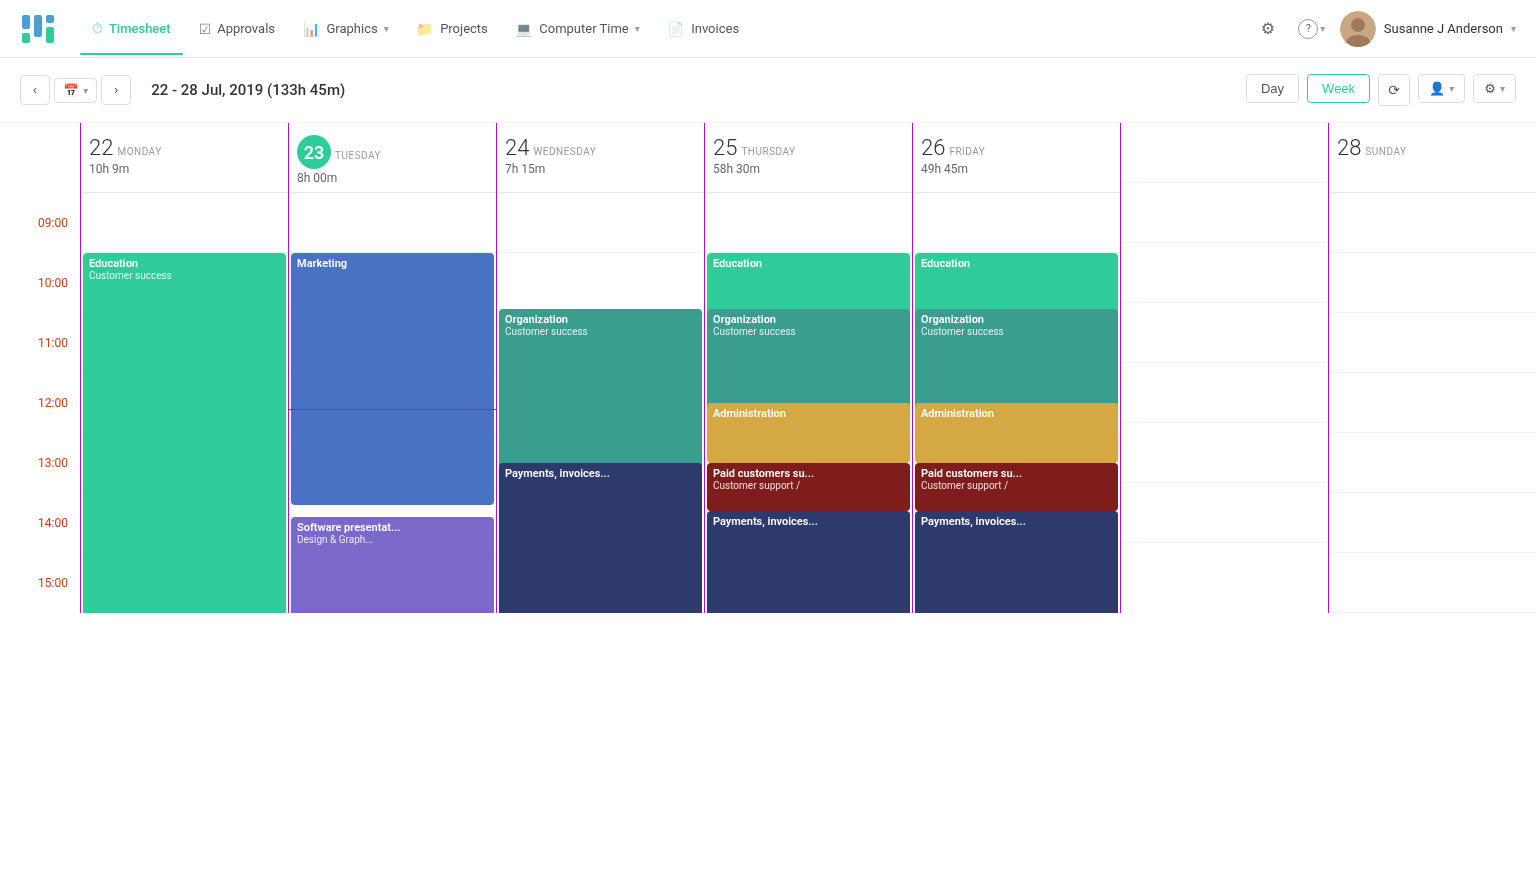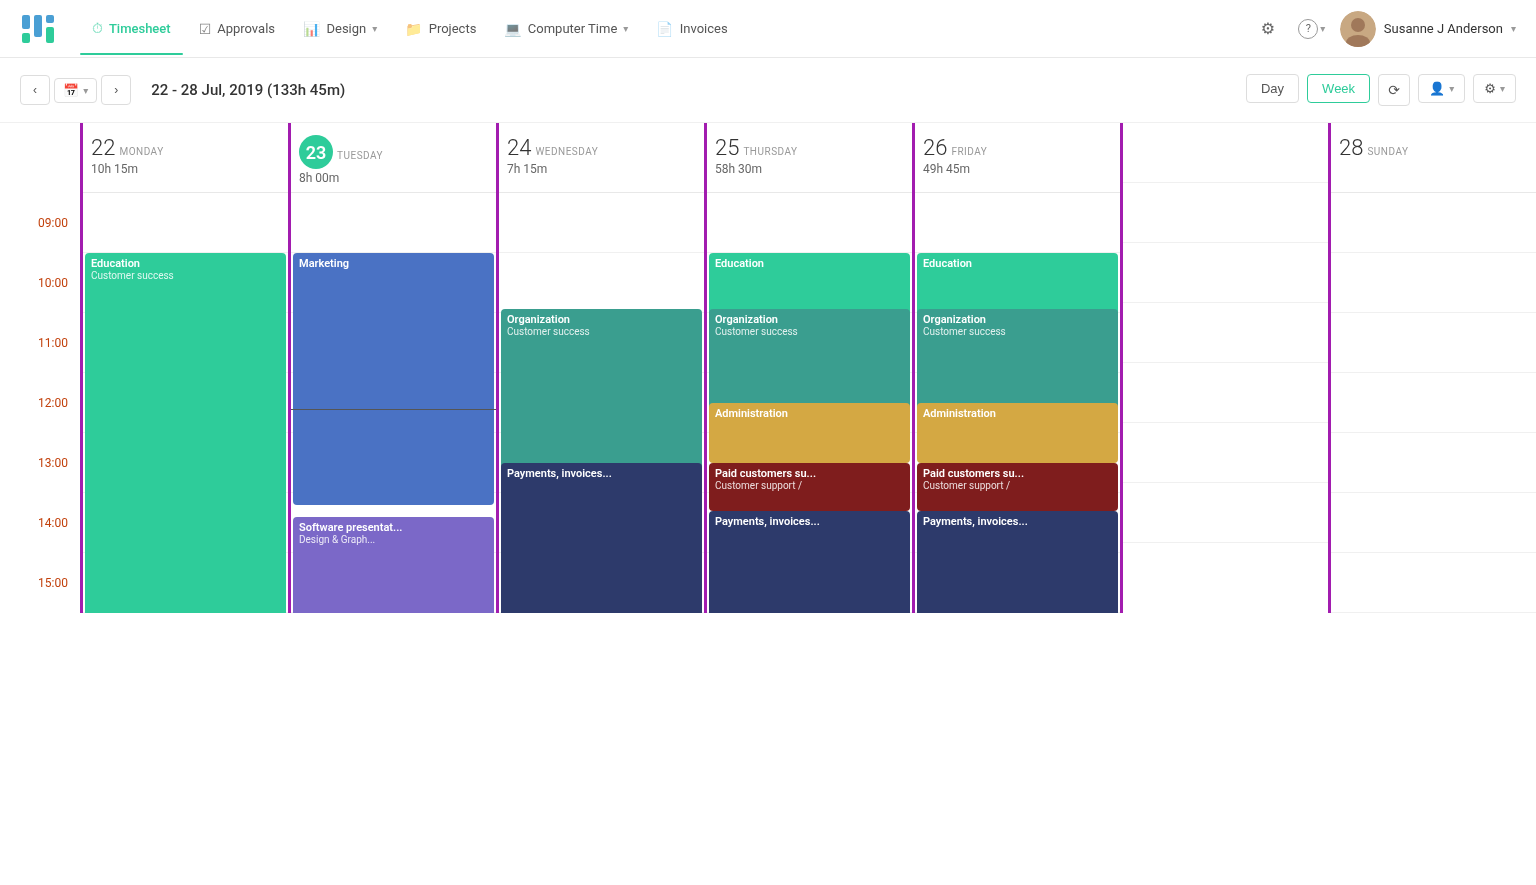--- a/index.html
+++ b/index.html
@@ -58,21 +58,21 @@
       cursor: pointer; color: #555; font-size: 14px;
     }
     .dropdown-btn {
       display: flex; align-items: center; gap: 4px; padding: 6px 10px;
       border: 1px solid #ddd; border-radius: 4px; background: #fff;
       font-size: 13px; color: #555; cursor: pointer;
     }
     .time-col { width: 80px; flex-shrink: 0; }
     .time-label { height: 60px; display: flex; align-items: center; justify-content: flex-end; padding-right: 12px; color: #c2410c; font-size: 12px; }
     .time-label.header { height: 70px; }
-    .day-col { flex: 1; min-width: 0; border-left: 3px solid #a21caf; }
+    .day-col { flex: 1; min-width: 0; border-left: 1px solid #a21caf; }
     .day-header { height: 70px; padding: 12px 8px; border-bottom: 1px solid #e8e8e8; }
     .day-num { font-size: 22px; font-weight: 300; color: #333; display: inline-block; margin-right: 4px; }
     .day-num.today {
       background: #2ecc9a; color: #fff; border-radius: 50%;
       width: 34px; height: 34px; display: inline-flex; align-items: center; justify-content: center;
       font-size: 18px; font-weight: 600;
     }
     .day-name { font-size: 10px; color: #999; text-transform: uppercase; letter-spacing: 0.5px; }
     .day-hours { font-size: 12px; color: #666; margin-top: 2px; }
 
@@ -123,21 +123,21 @@
     <a class="nav-item active">
       <span class="nav-icon">⏱</span>
       <span>Timesheet</span>
     </a>
     <a class="nav-item">
       <span class="nav-icon">☑</span>
       <span>Approvals</span>
     </a>
     <a class="nav-item">
       <span class="nav-icon">📊</span>
-      <span>Design</span>
+      <span>Graphics</span>
       <span class="chevron">▾</span>
     </a>
     <a class="nav-item">
       <span class="nav-icon">📁</span>
       <span>Projects</span>
     </a>
     <a class="nav-item">
       <span class="nav-icon">💻</span>
       <span>Computer Time</span>
       <span class="chevron">▾</span>
@@ -202,21 +202,21 @@
     <div class="time-label">12:00</div>
     <div class="time-label">13:00</div>
     <div class="time-label">14:00</div>
     <div class="time-label">15:00</div>
   </div>
 
   <div class="days-wrapper" id="days-wrapper">
   <div class="day-col">
         <div class="day-header">
           <div><span class="day-num">22</span><span class="day-name">MONDAY</span></div>
-          <div class="day-hours">10h 15m</div>
+          <div class="day-hours">10h 9m</div>
         </div>
         <div class="day-body" style="position: relative; height: 420px;">
           <div class="hour-slot"></div>
           <div class="hour-slot"></div>
           <div class="hour-slot"></div>
           <div class="hour-slot"></div>
           <div class="hour-slot"></div>
           <div class="hour-slot"></div>
           <div class="hour-slot"></div>
           <div class="event-block color-green" style="top: 60px; height: 570px;">

